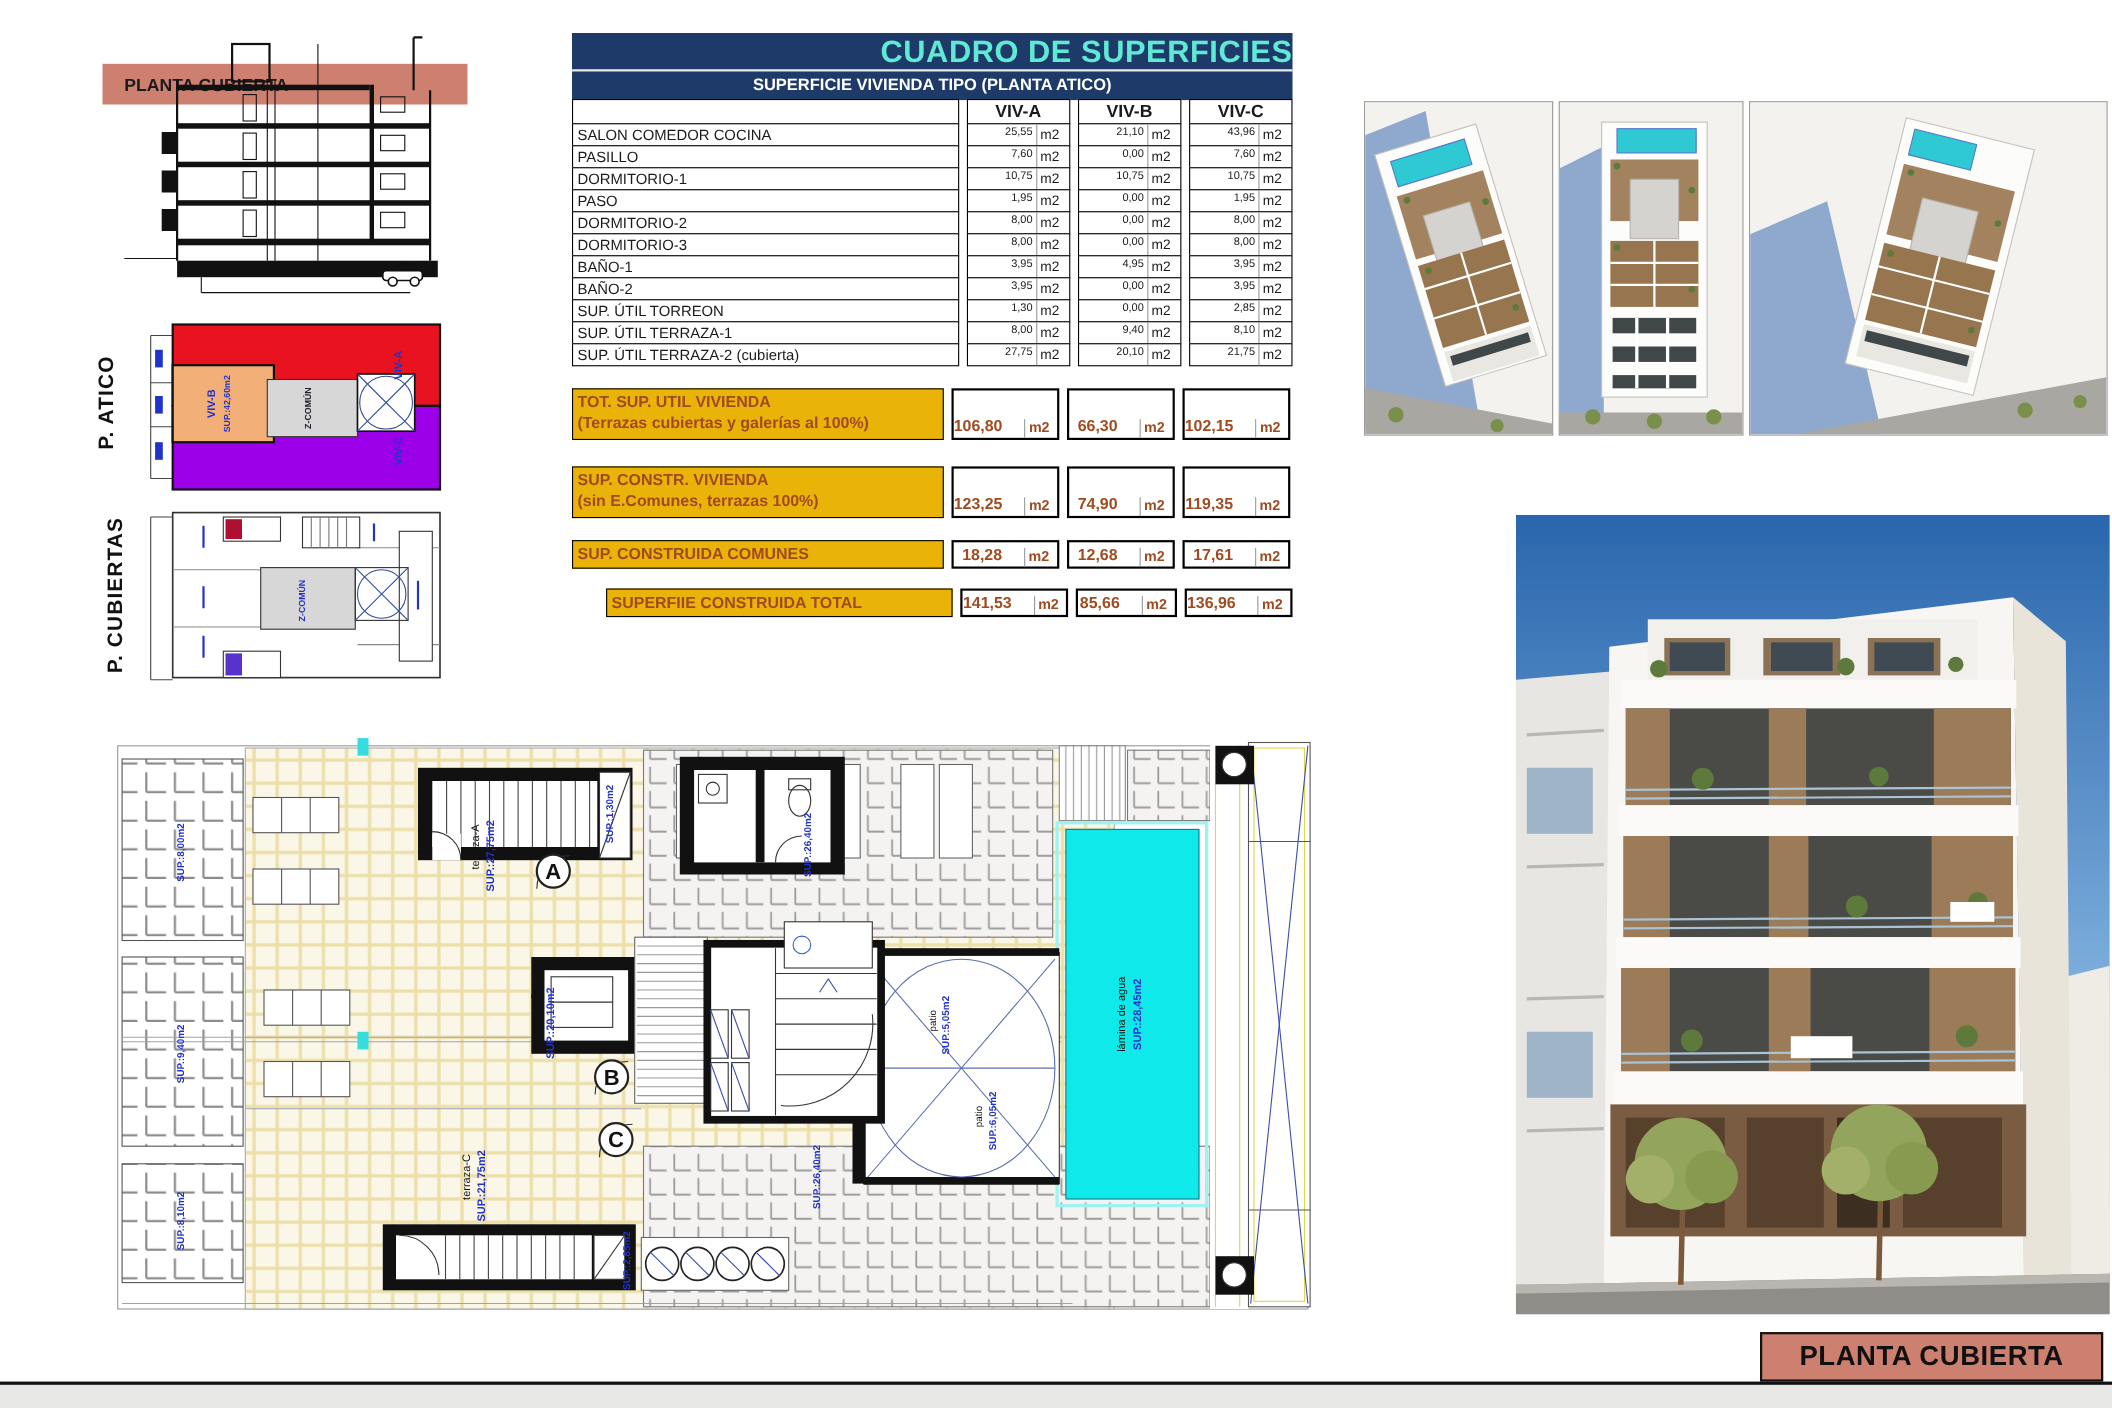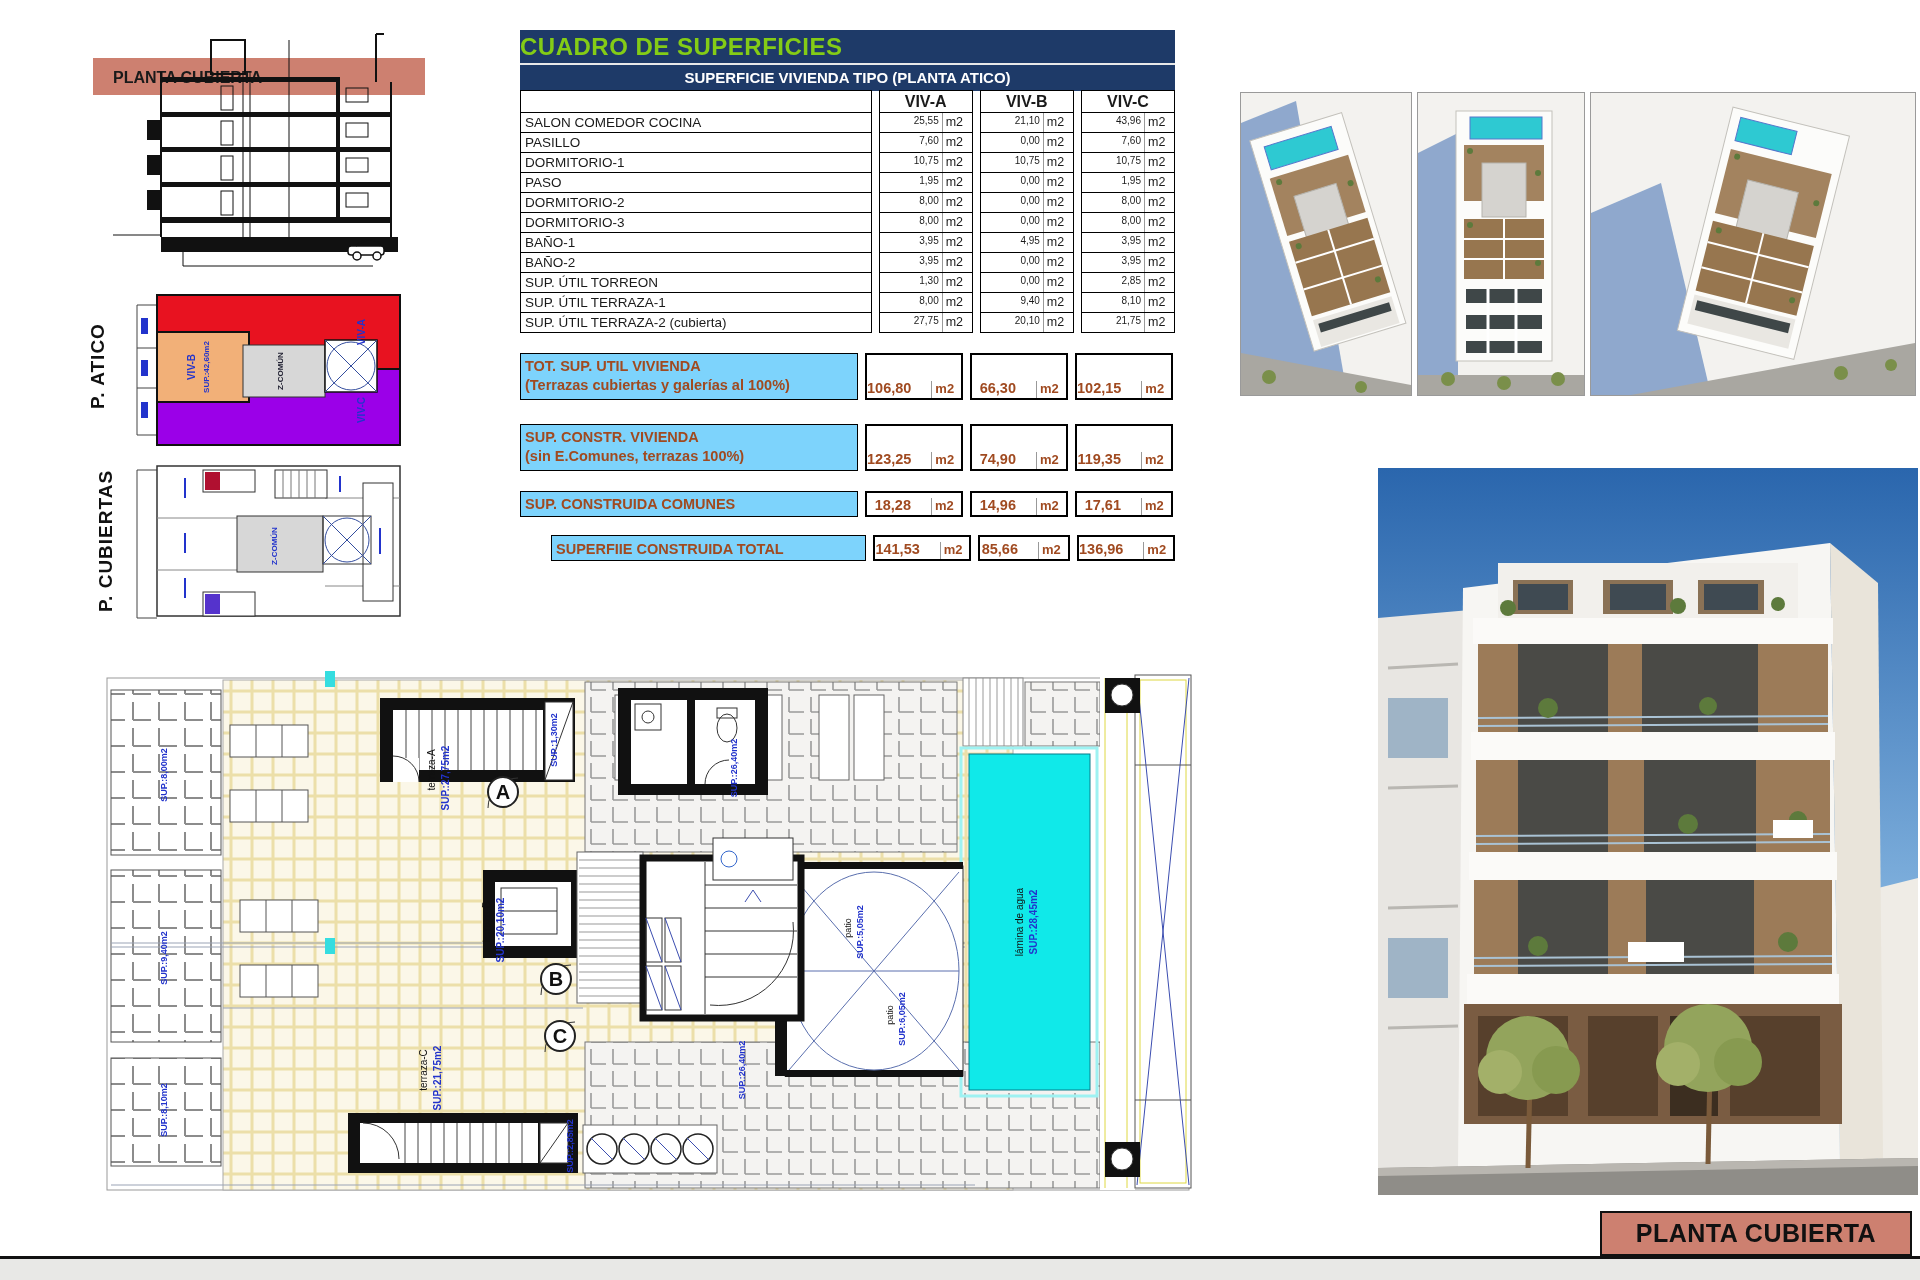--- a/index.html
+++ b/index.html
@@ -1,36 +1,36 @@
 <!DOCTYPE html>
 <html><head>
 <meta charset="utf-8">
 <style>
   html,body{margin:0;padding:0;background:#fff;}
   #sheet{position:relative;width:1920px;height:1280px;background:#ffffff;overflow:hidden;
          font-family:"Liberation Sans",sans-serif;color:#1a1a1a;}
   
   .table-wrap{position:absolute;left:520px;top:30px;width:655px;}
-  .t-title{background:#1e3a68;color:#84cc16;font-weight:bold;font-size:24px;text-align:left;
+  .t-title{background:#1e3a68;color:#5eead4;font-weight:bold;font-size:28px;text-align:right;
            height:33px;line-height:34px;letter-spacing:.5px;}
   .t-sub{background:#1e3a68;color:#fff;font-weight:bold;font-size:15px;text-align:center;
          height:26px;line-height:26px;border-top:2px solid #e8e8e8;}
   .trow{display:flex;height:21px;margin-top:-1px;}
   .c-lbl{width:366px;border:1px solid #000;font-size:13.5px;padding:2px 0 0 4px;background:#fff;
          white-space:nowrap;overflow:hidden;box-sizing:border-box;}
   .vgroup{width:98px;margin-left:7px;border:1px solid #000;display:flex;background:#fff;box-sizing:border-box;}
   .vnum{flex:1;text-align:right;padding:2px 3px 0 0;font-size:10px;}
   .vunit{width:26px;border-left:1px solid #999;font-size:12.5px;padding:2px 0 0 3px;}
   .t-head .c-lbl{border-top:1px solid #000;}
   .t-head{height:23px;}
   .t-head .vgroup{justify-content:center;align-items:center;}
   .t-head .vhead{font-weight:bold;font-size:16px;}
   .sblock{display:flex;}
   .s-lbl{width:338px;border:1px solid #000;color:#a04a20;font-weight:bold;font-size:14.5px;
-         line-height:1.3;padding:3px 0 0 4px;box-sizing:border-box;background:#7dd3fc;}
+         line-height:1.3;padding:3px 0 0 4px;box-sizing:border-box;background:#eab308;}
   .s-vgroup{width:98px;margin-left:7px;border:2px solid #000;display:flex;align-items:flex-end;
             box-sizing:border-box;background:#fff;gap:17px;}
   .s-num{flex:1;text-align:right;color:#a04a20;font-weight:bold;font-size:14.5px;padding:0 3px 2px 0;}
   .s-unit{width:26px;border-left:1px solid #999;color:#a04a20;font-weight:bold;font-size:13px;
           padding:0 0 2px 3px;}
   .tall{height:47px;} .short{height:26px;}
   .gap20{height:20px;} .gap24{height:24px;} .gap18{height:18px;}
   
   .rot-label{position:absolute;transform:rotate(-90deg);transform-origin:center;
              font-weight:bold;font-size:19px;color:#111;white-space:nowrap;letter-spacing:1px;}
@@ -421,21 +421,21 @@
     <div class="gap20"></div>
     <div class="sblock short">
       <div class="s-lbl" style="display:flex;align-items:flex-start;">
           <div>SUP. CONSTRUIDA COMUNES</div>
         </div>
       <div class="s-vgroup">
           <span class="s-num">18,28</span>
           <span class="s-unit">m2</span>
         </div>
       <div class="s-vgroup">
-          <span class="s-num">14,96</span>
+          <span class="s-num">12,68</span>
           <span class="s-unit">m2</span>
         </div>
       <div class="s-vgroup">
           <span class="s-num">17,61</span>
           <span class="s-unit">m2</span>
         </div>
     </div>
     <div class="gap18"></div>
     <div class="sblock short">
       <div class="s-lbl" style="display:flex;align-items:center;margin-left:31px;">

